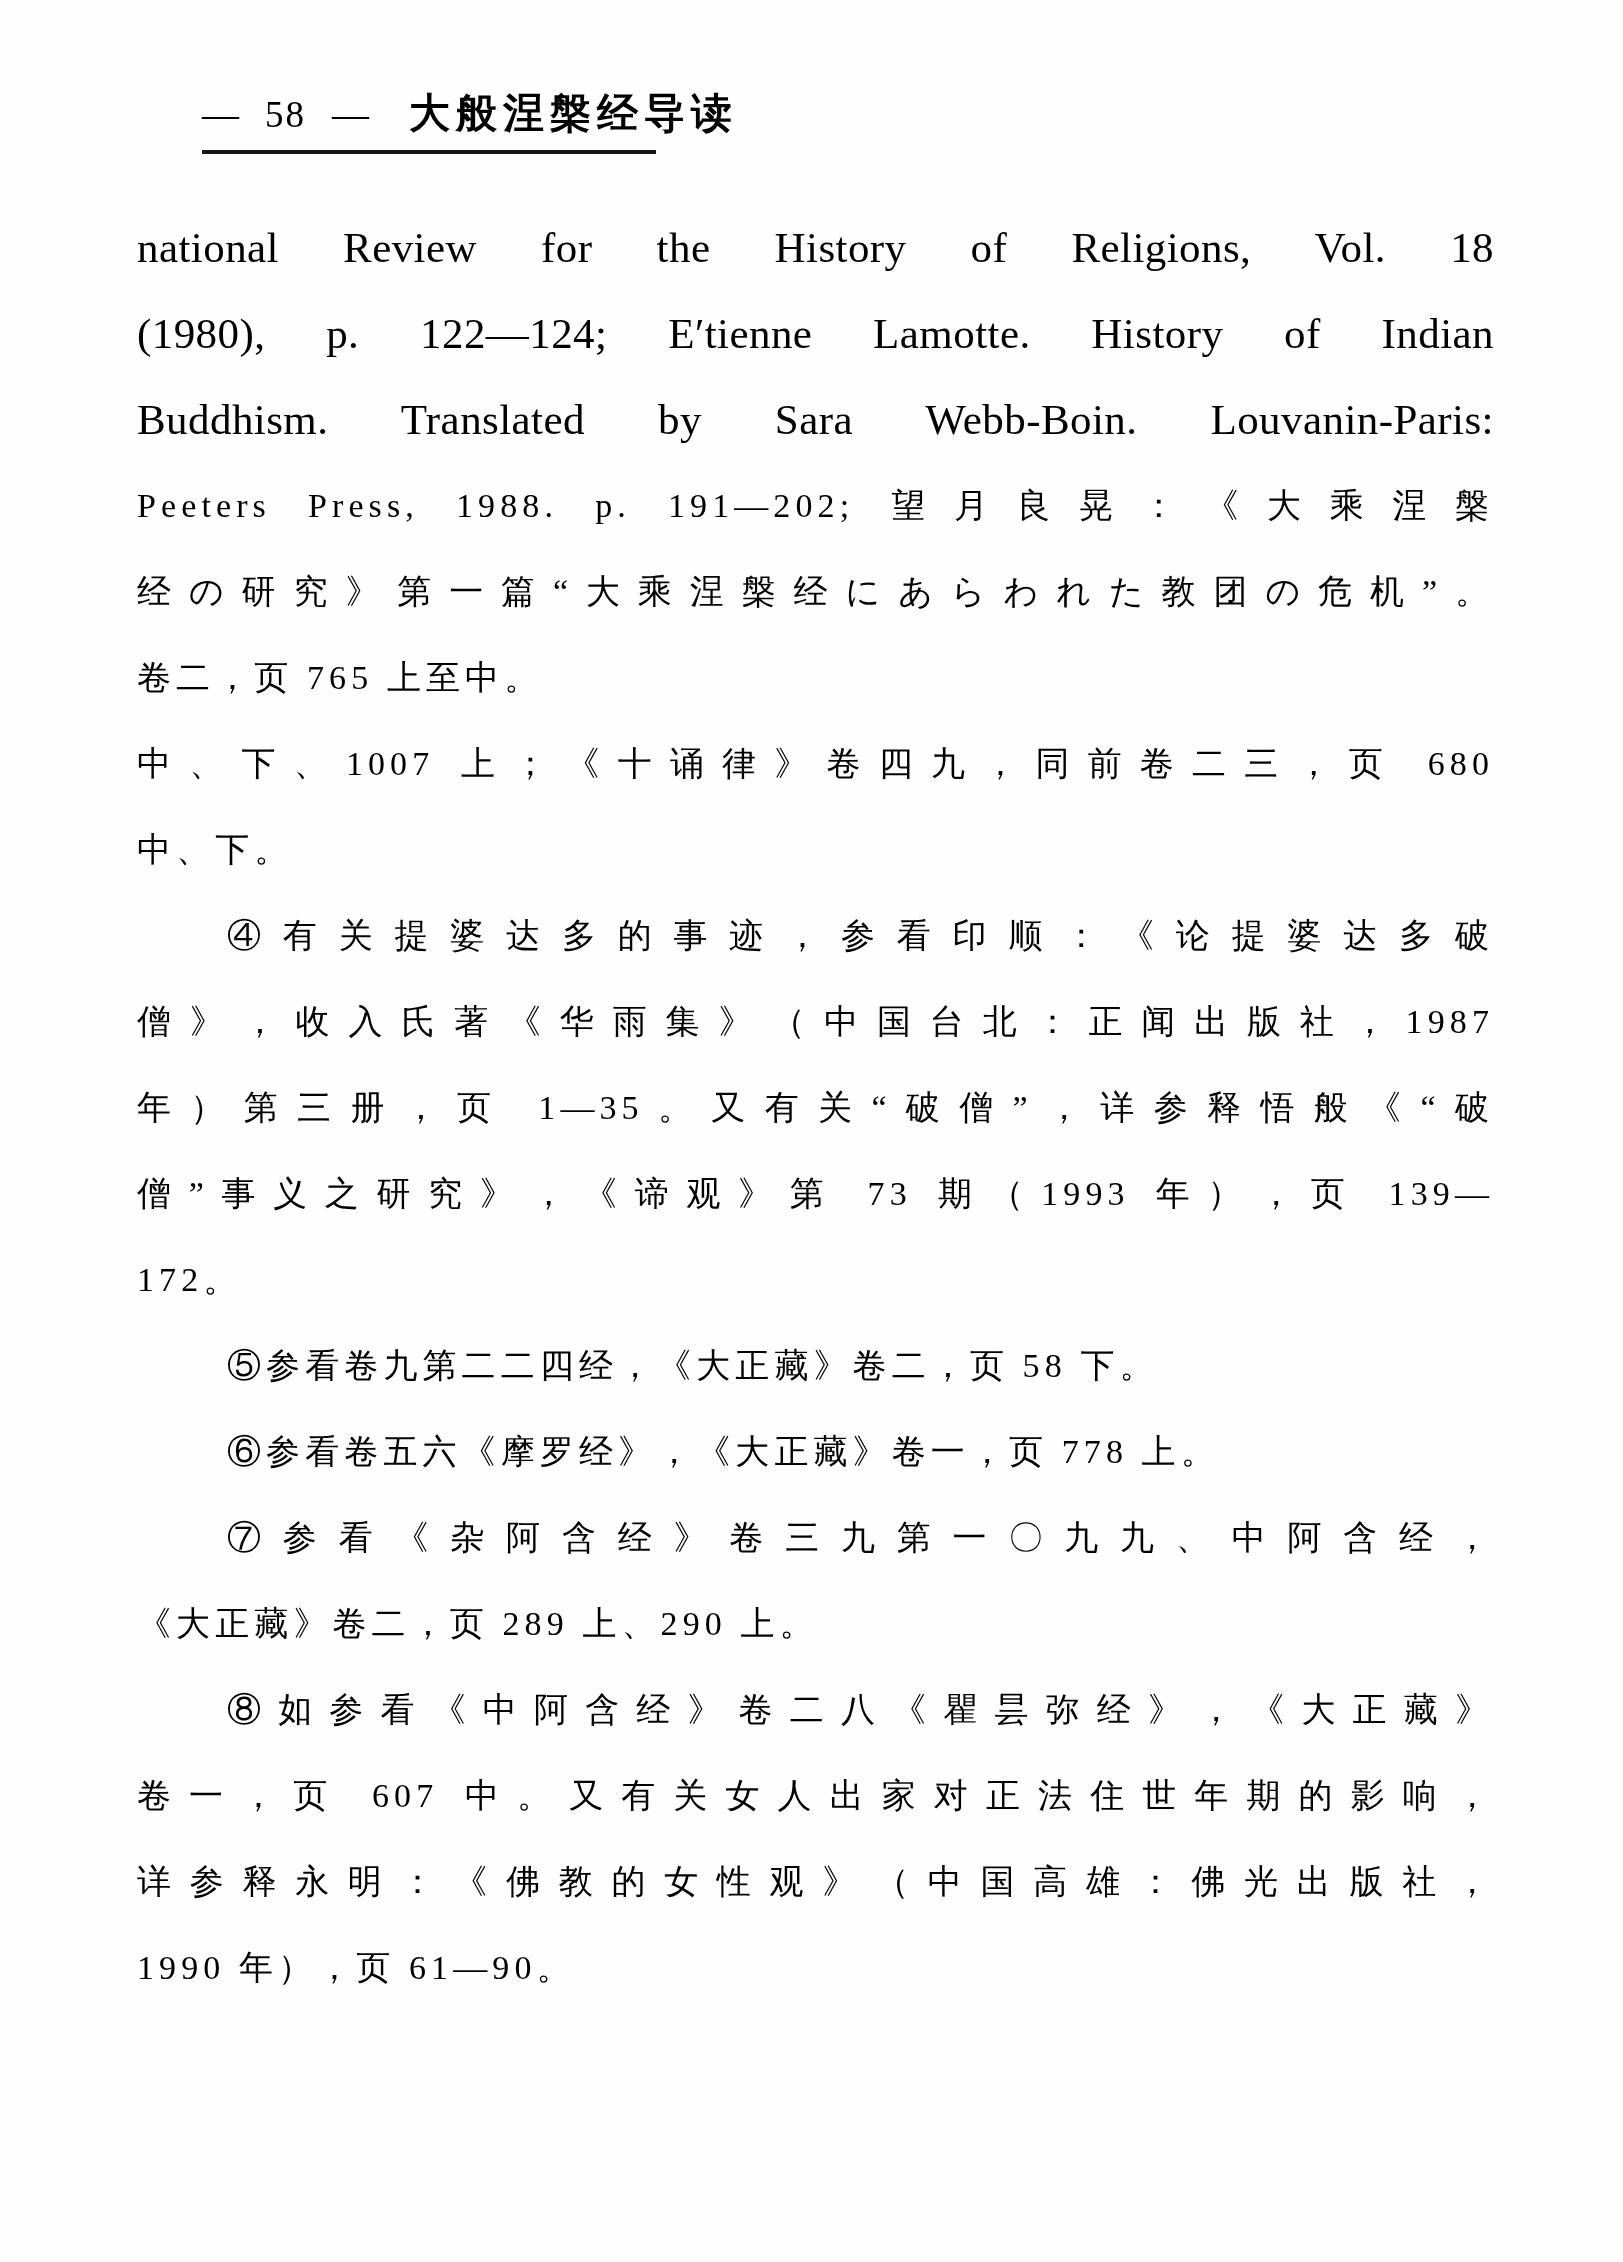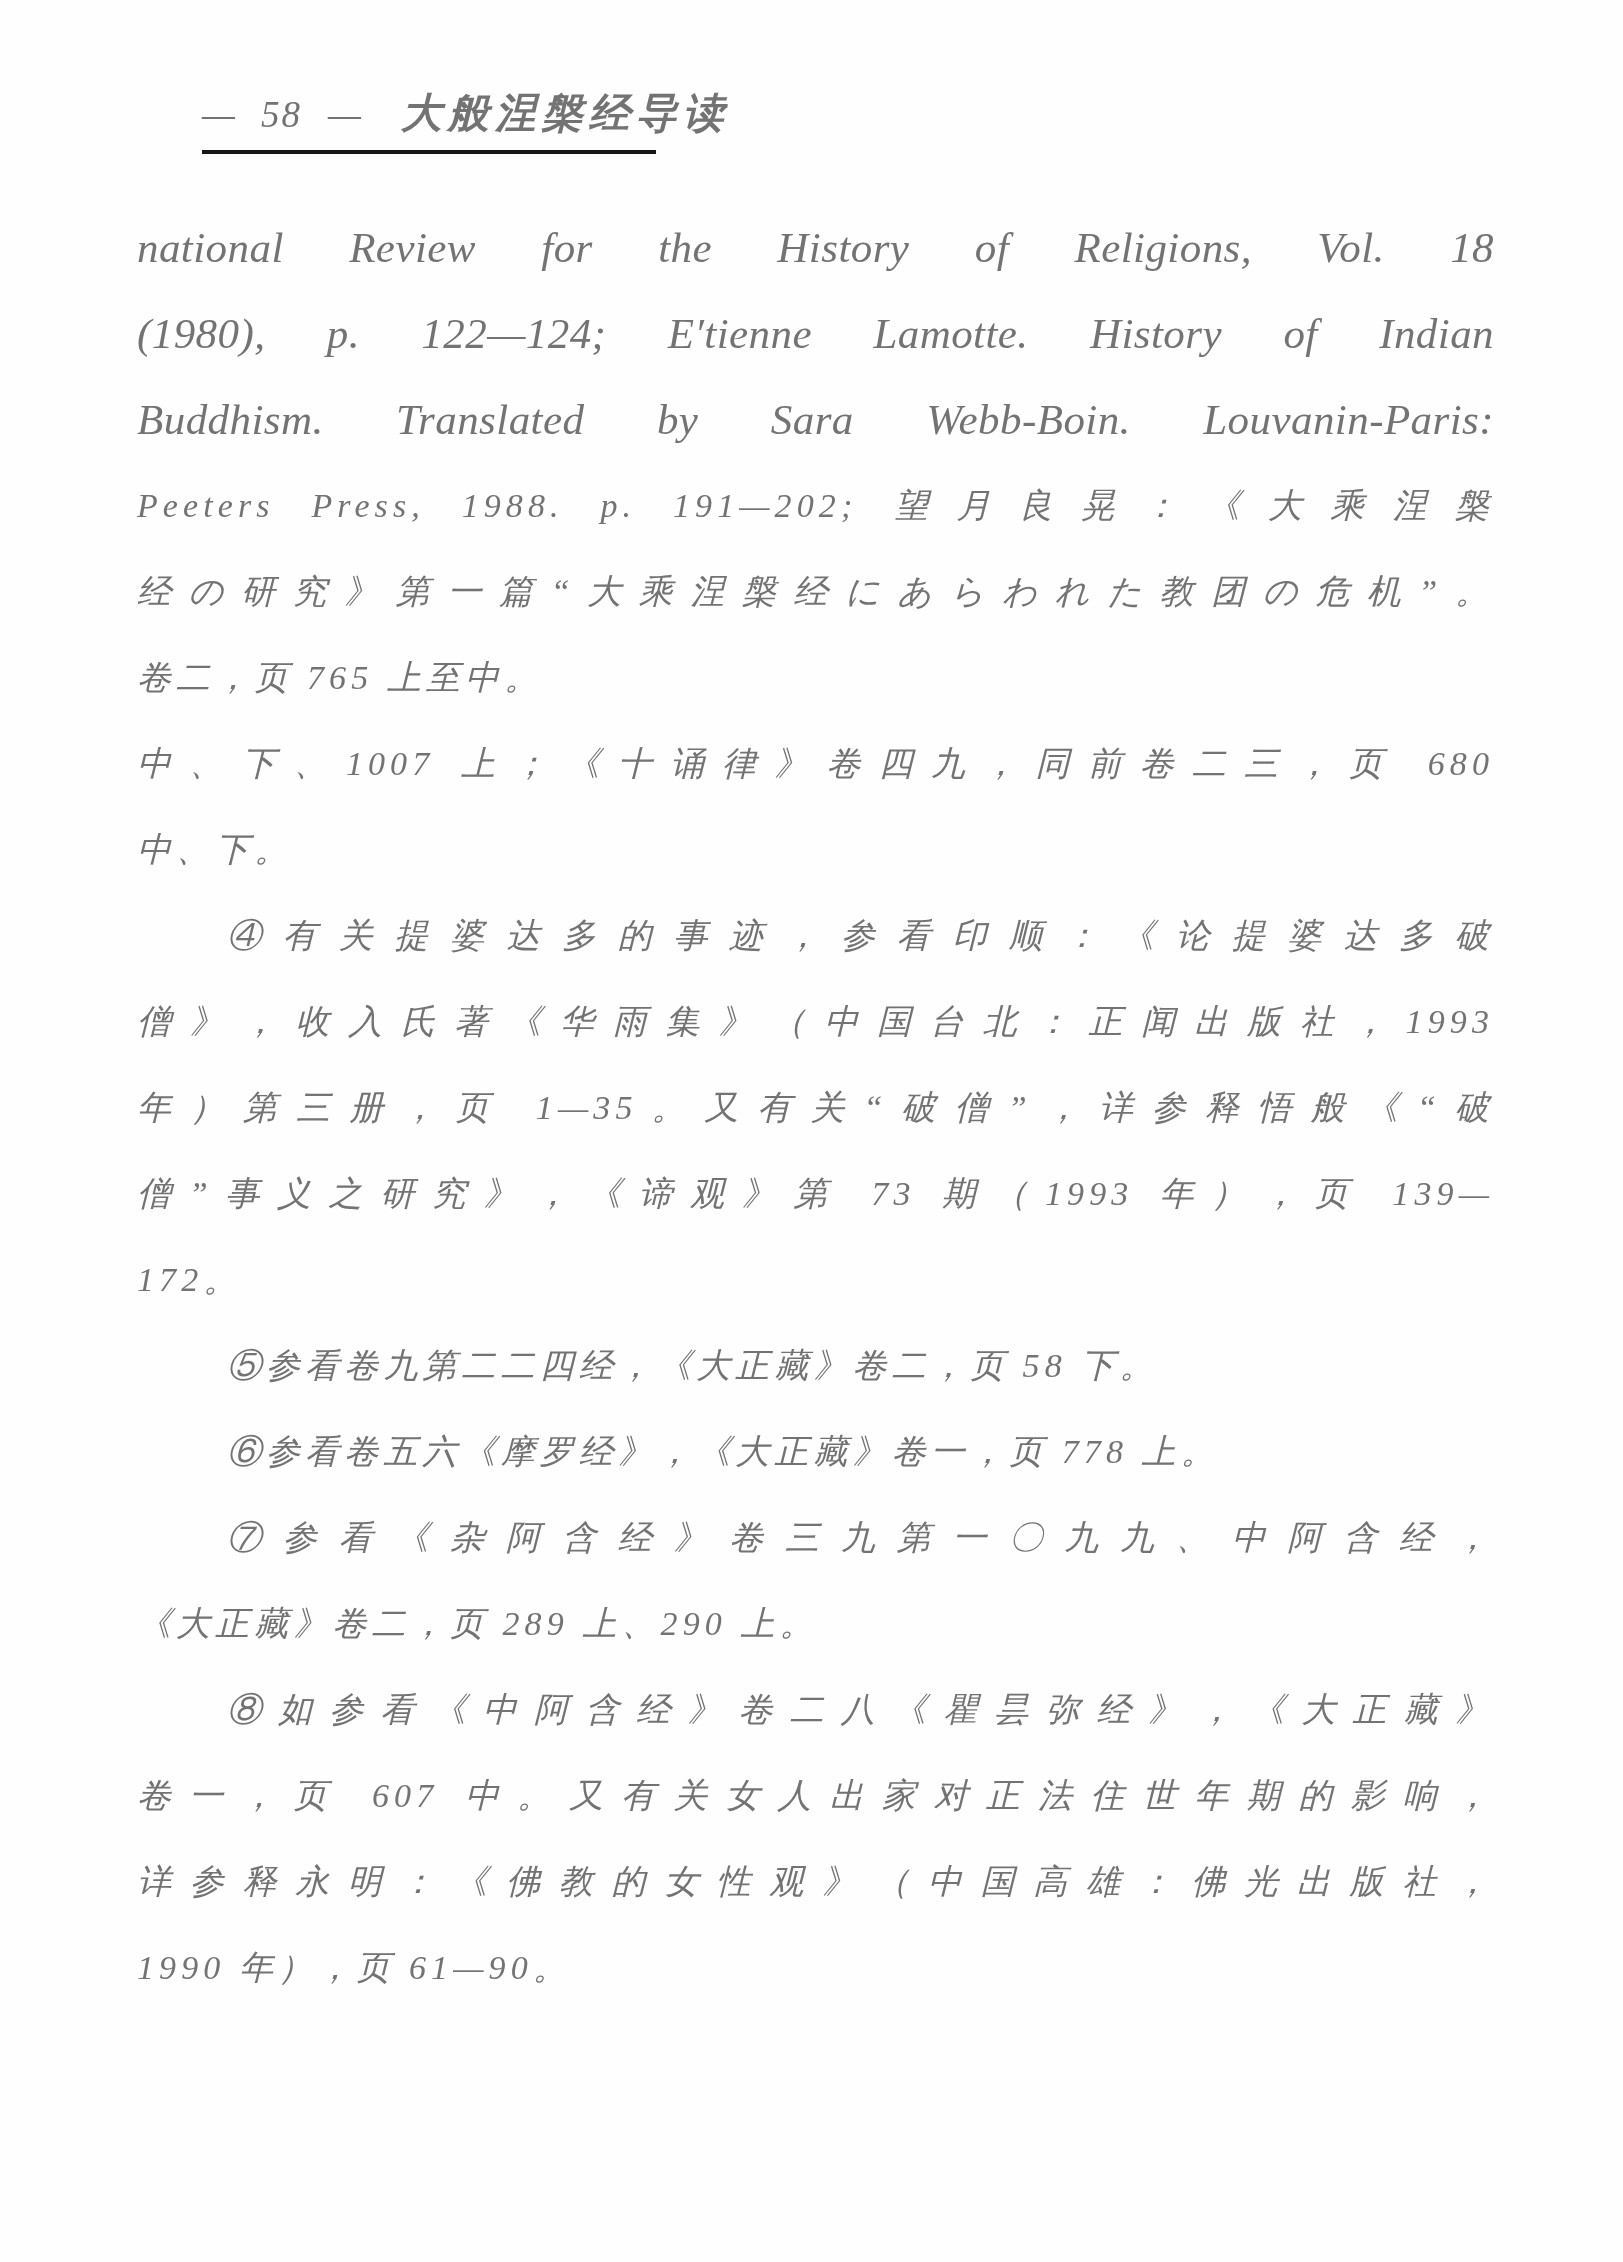--- a/index.html
+++ b/index.html
@@ -1,23 +1,22 @@
 <!DOCTYPE html>
 <html lang="zh"><head>
 <meta charset="utf-8">
 <style>
   html,body{margin:0;padding:0;background:#e9e9e9;}
   .page{
     position:relative;
     width:1624px;height:2263px;
     background:#fefefe;
-    color:#737373;
+    color:#000000;
     font-family:"Liberation Serif","DejaVu Serif",serif;
     overflow:hidden;
-    font-style:italic;
   }
   
   .running-head{
     position:absolute;
     left:202px;top:84px;
     width:454px;
     height:66px;
     border-bottom:4px solid #161616;
     white-space:nowrap;
     font-size:37px;
@@ -69,21 +68,21 @@
   <main class="body-text">
       <div class="line just en">national Review for the History of Religions, Vol. 18</div>
       <div class="line just en">(1980), p. 122—124; E′tienne Lamotte. History of Indian</div>
       <div class="line just en">Buddhism. Translated by Sara Webb-Boin. Louvanin-Paris:</div>
       <div class="line just">Peeters Press, 1988. p. 191—202; 望月良晃：《大乘涅槃</div>
       <div class="line just">经の研究》第一篇“大乘涅槃经にあらわれた教团の危机”。</div>
       <div class="line">卷二，页 765 上至中。</div>
       <div class="line just">中、下、1007 上；《十诵律》卷四九，同前卷二三，页 680</div>
       <div class="line">中、下。</div>
       <div class="line indent just">④有关提婆达多的事迹，参看印顺：《论提婆达多破</div>
-      <div class="line just">僧》，收入氏著《华雨集》（中国台北：正闻出版社，1993</div>
+      <div class="line just">僧》，收入氏著《华雨集》（中国台北：正闻出版社，1987</div>
       <div class="line just">年）第三册，页 1—35。又有关“破僧”，详参释悟般《“破</div>
       <div class="line just">僧”事义之研究》，《谛观》第 73 期（1993 年），页 139—</div>
       <div class="line">172。</div>
       <div class="line indent">⑤参看卷九第二二四经，《大正藏》卷二，页 58 下。</div>
       <div class="line indent">⑥参看卷五六《摩罗经》，《大正藏》卷一，页 778 上。</div>
       <div class="line indent just">⑦参看《杂阿含经》卷三九第一〇九九、中阿含经，</div>
       <div class="line">《大正藏》卷二，页 289 上、290 上。</div>
       <div class="line indent just">⑧如参看《中阿含经》卷二八《瞿昙弥经》，《大正藏》</div>
       <div class="line just">卷一，页 607 中。又有关女人出家对正法住世年期的影响，</div>
       <div class="line just">详参释永明：《佛教的女性观》（中国高雄：佛光出版社，</div>

